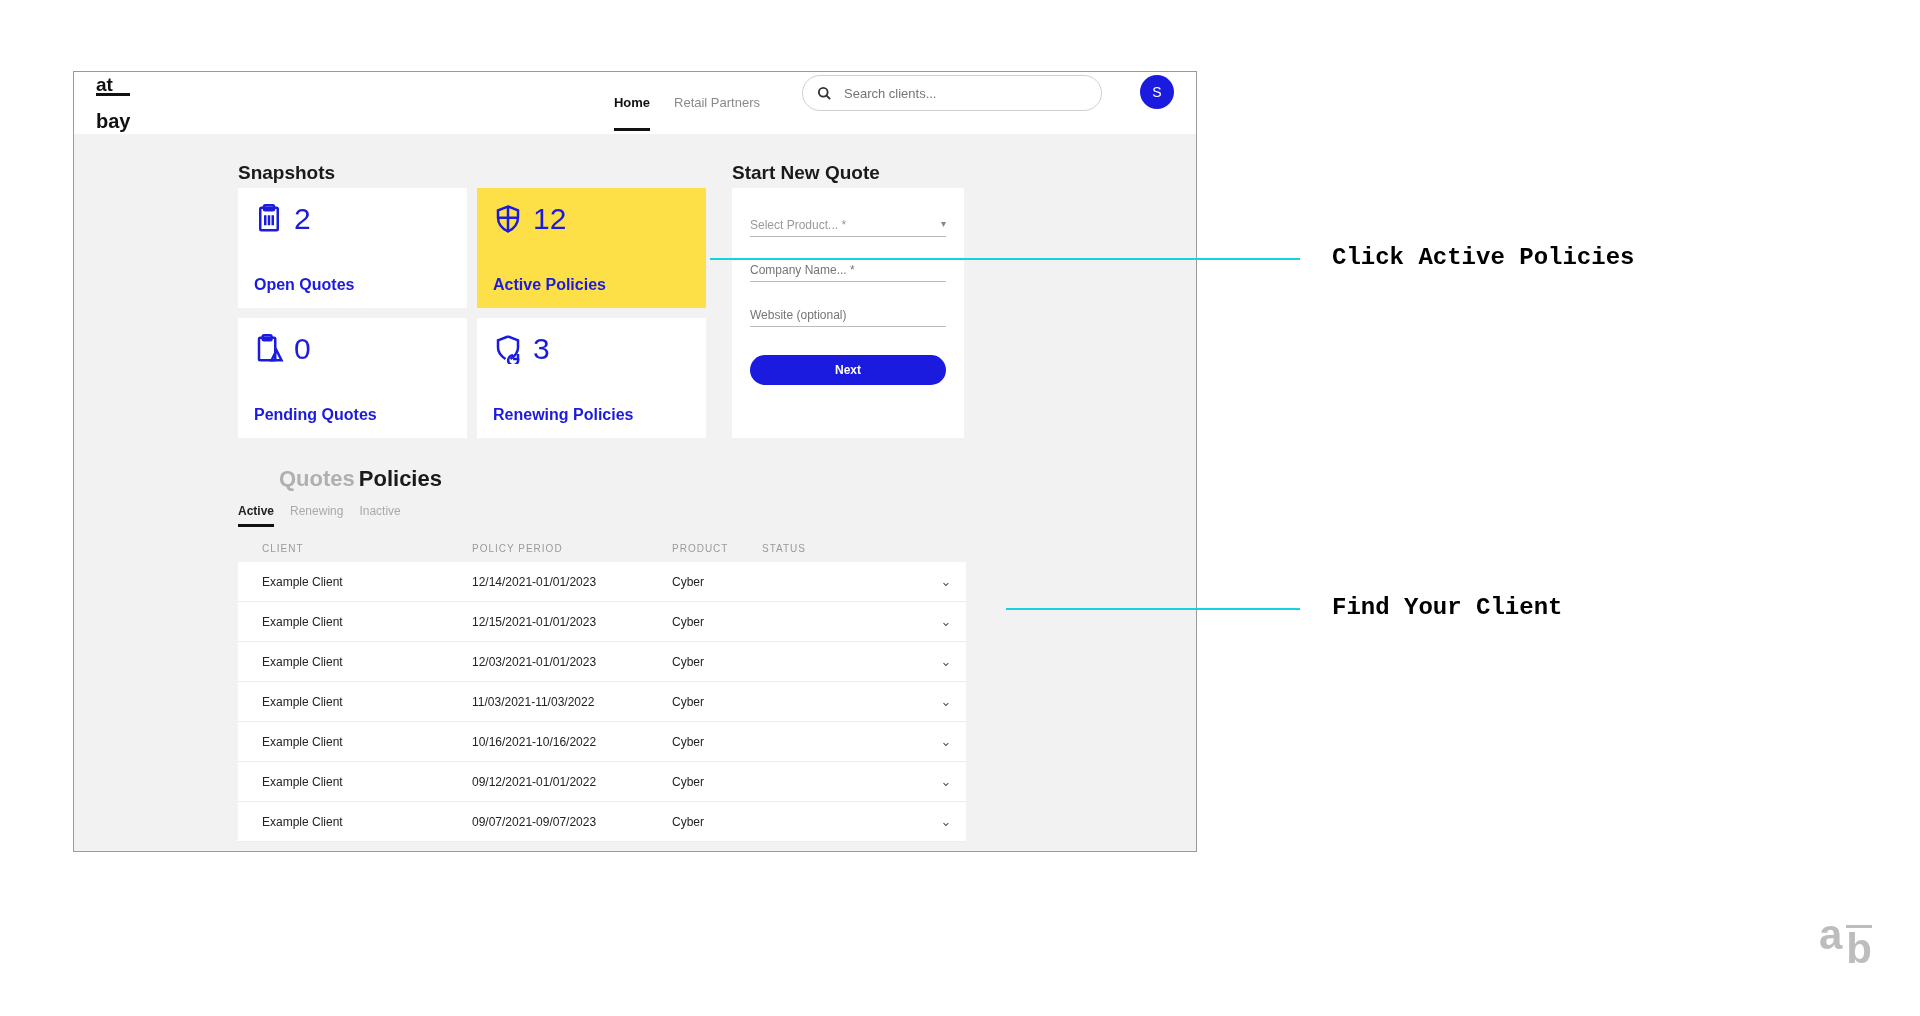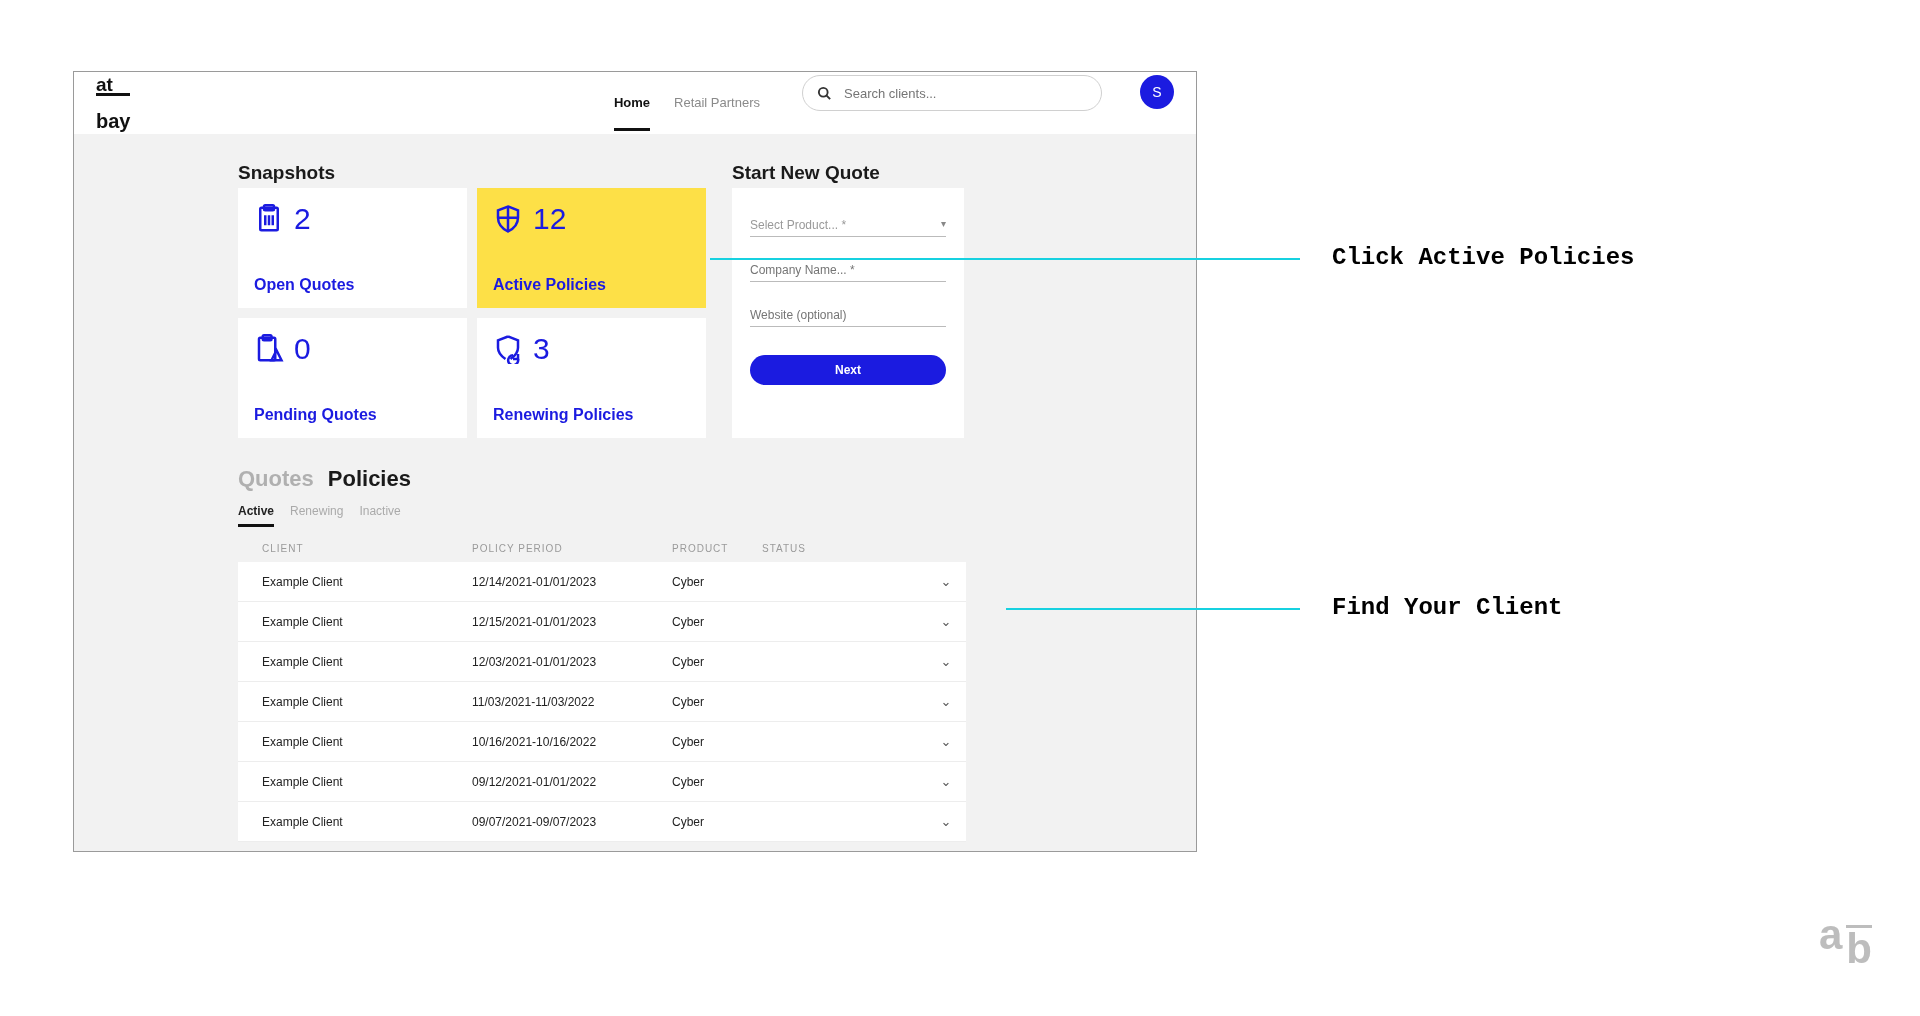--- a/index.html
+++ b/index.html
@@ -122,21 +122,21 @@
   height:30px;
   border:none;
   border-radius:15px;
   background:#1b1be0;
   color:#fff;
   font-size:12px;
   font-weight:600;
   cursor:pointer;
   margin-top:6px;
 }
-.tabs-main { margin-top:28px; display:flex; gap:14px; align-items:flex-end; }
+.tabs-main { margin-top:28px; display:flex; gap:4px; align-items:flex-end;margin-left:41px; }
 .tab-main { font-size:22px; font-weight:700; color:#b0b0b0; cursor:pointer; }
 .tab-main.active { color:#1a1a1a; }
 .subtabs { margin-top:12px; display:flex; gap:16px; font-size:12px; }
 .subtab { color:#aaa; cursor:pointer; padding-bottom:6px; }
 .subtab.active { color:#222; font-weight:700; border-bottom:3px solid #111; }
 .table-wrap { margin-top:16px; width: 728px; }
 .thead {
   display:grid;
   grid-template-columns: 210px 200px 90px 1fr 40px;
   font-size:10px;

